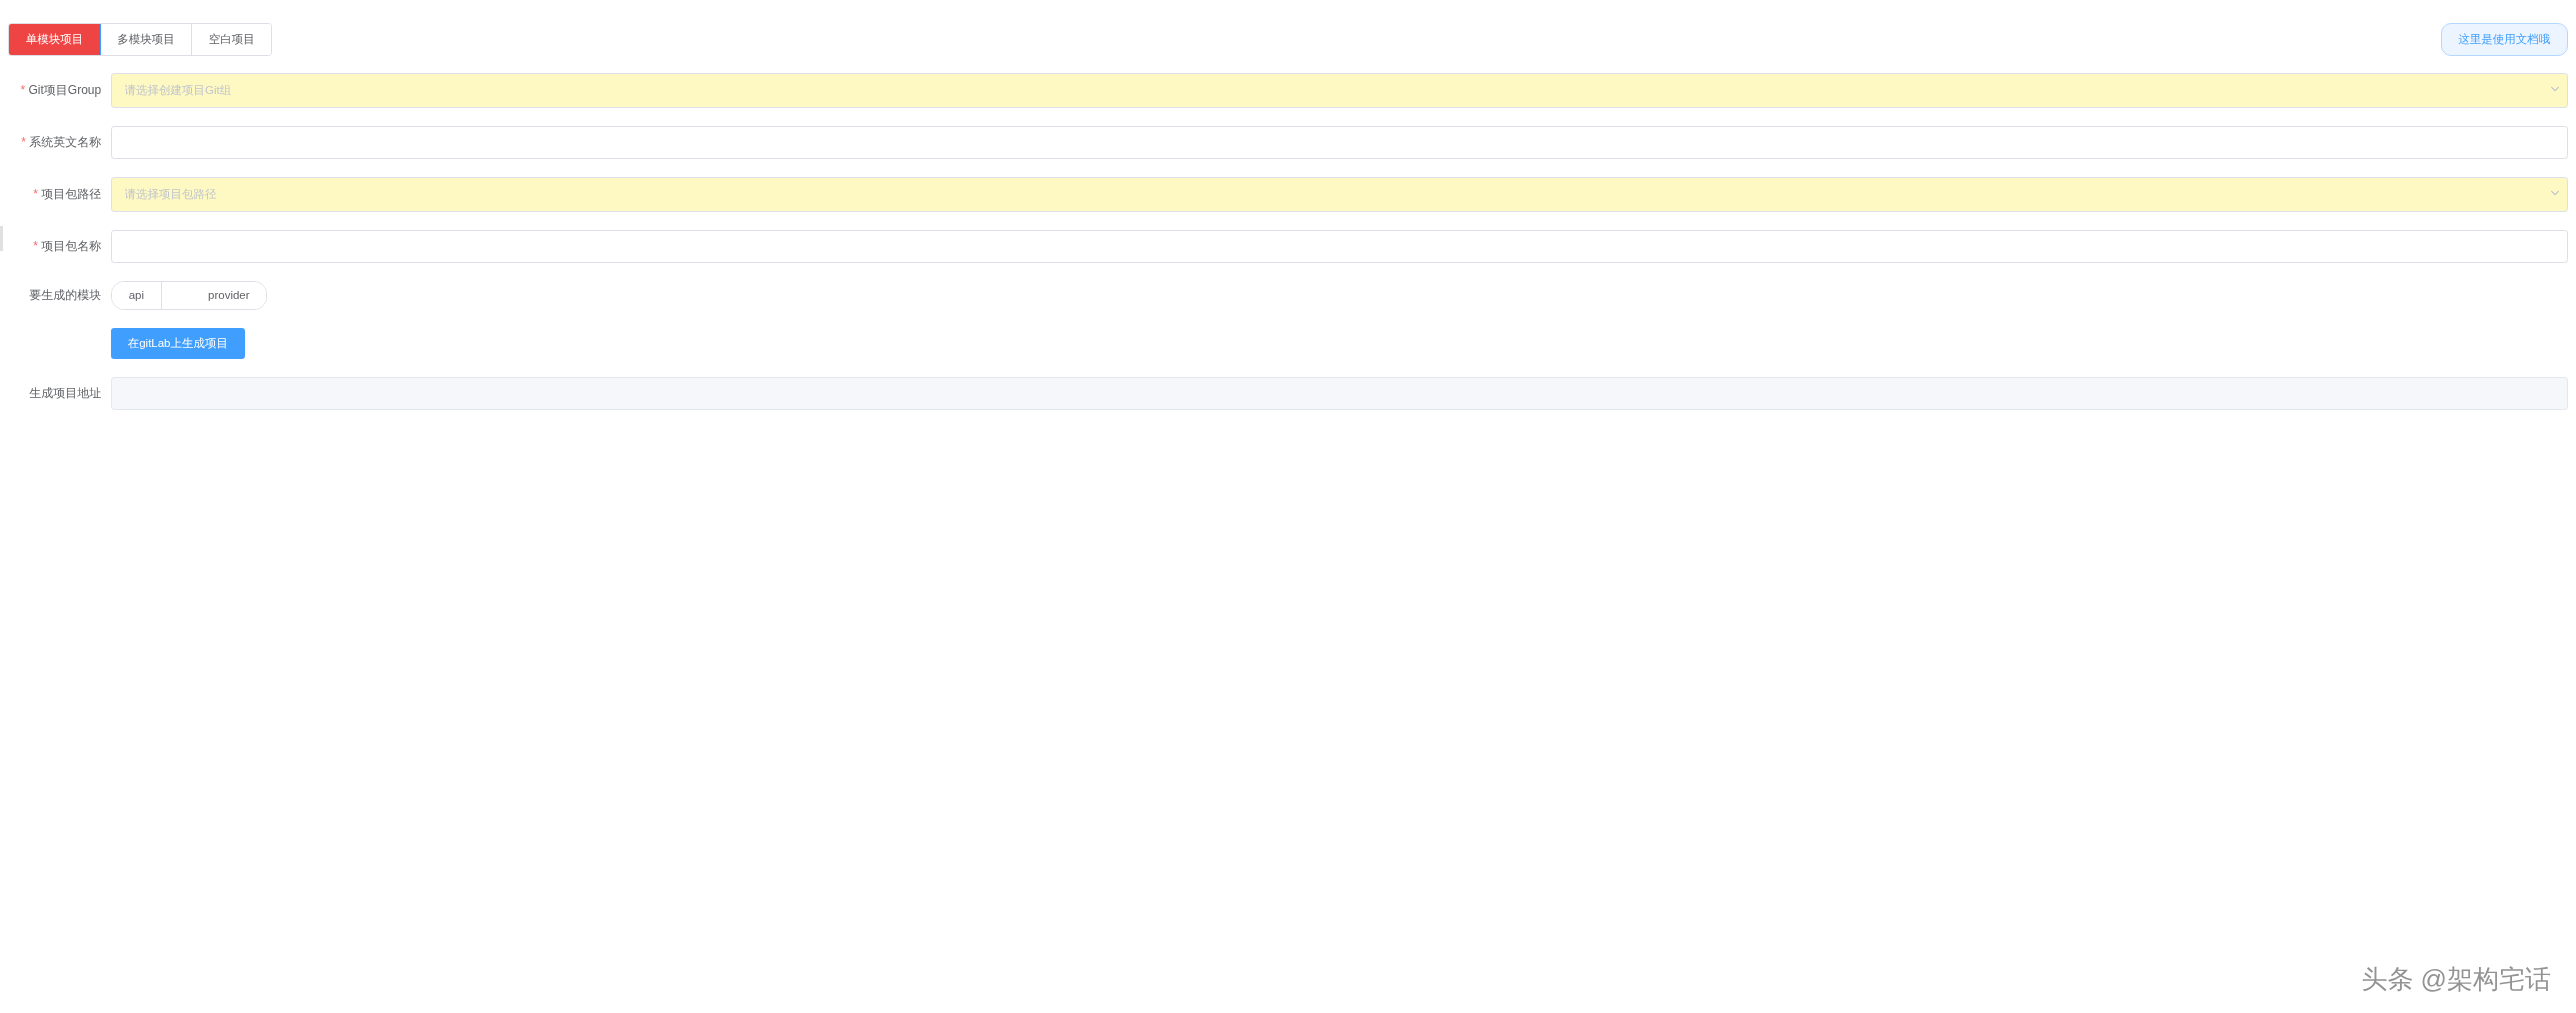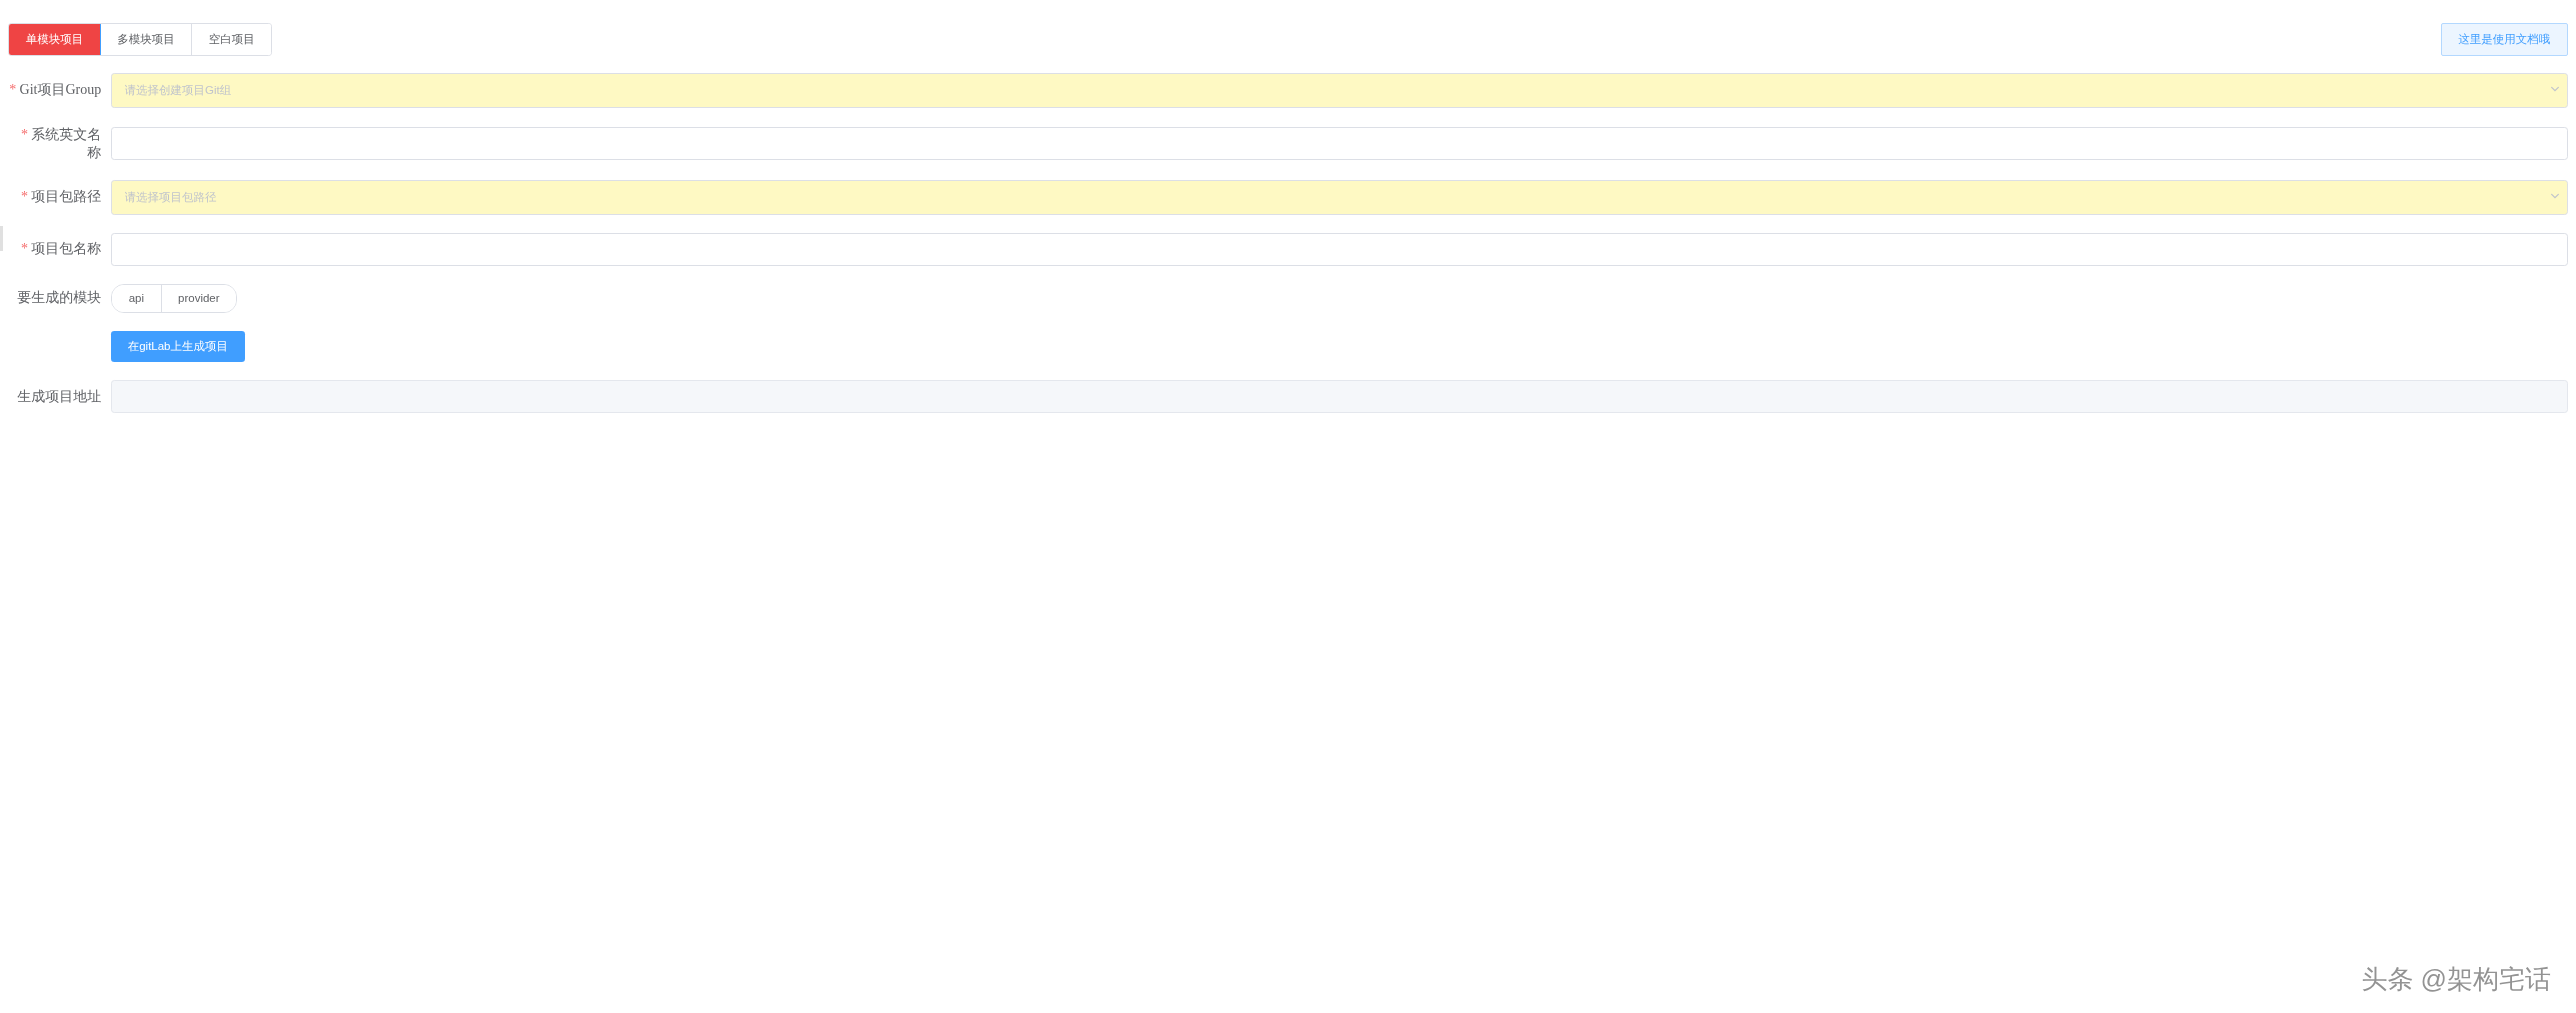--- a/index.html
+++ b/index.html
@@ -40,40 +40,39 @@
     .tab.active {
       background: #ef4444;
       color: #fff;
       border-color: #409eff;
     }
     .doc-link-btn {
       border: 0.8px solid #b3d8ff;
       background: #ecf5ff;
       color: #409eff;
       padding: 8.2px 16.5px;
-      border-radius: 2px;
+      border-radius: 10px;
       cursor: pointer;
       font-size: 11.5px;
     }
     .form-container {
       padding: 16.5px 8.2px 8.2px 8.2px;
     }
     .form-item {
       display: flex;
       align-items: center;
       margin-bottom: 18px;
     }
     .form-label {
       width: 103px;
       text-align: right;
       padding-right: 10px;
       color: #606266;
-      font-size: 14px;
+      font-size: 12px;
       flex-shrink: 0;
-      font-family: Liberation Serif, serif;
     }
     .form-label .required {
       color: #f56c6c;
       margin-right: 3.3px;
     }
     .form-control {
       flex: 1;
     }
     .select-wrapper {
       position: relative;
@@ -111,20 +110,21 @@
       font-size: 11.5px;
       color: #606266;
       background: #fff;
       outline: none;
     }
     .checkbox-group {
       display: inline-flex;
       border: 0.8px solid #dcdfe6;
       border-radius: 13px;
       overflow: hidden;
+      gap: 30px;
     }
     .checkbox-btn {
       padding: 7.4px 16.5px;
       background: #fff;
       cursor: pointer;
       border-right: 0.8px solid #dcdfe6;
       font-size: 11.5px;
       color: #606266;
     }
     .checkbox-btn:last-child {

